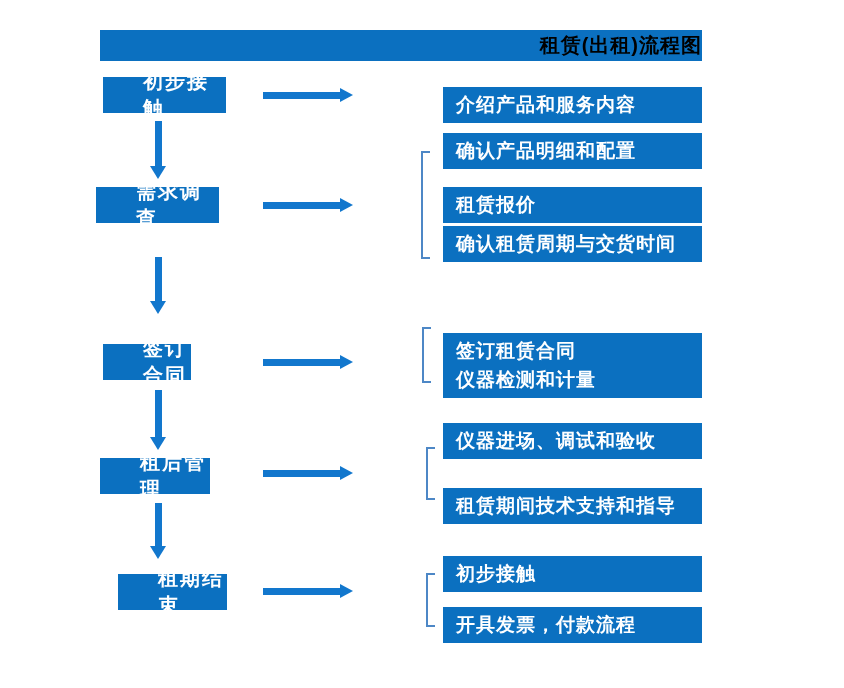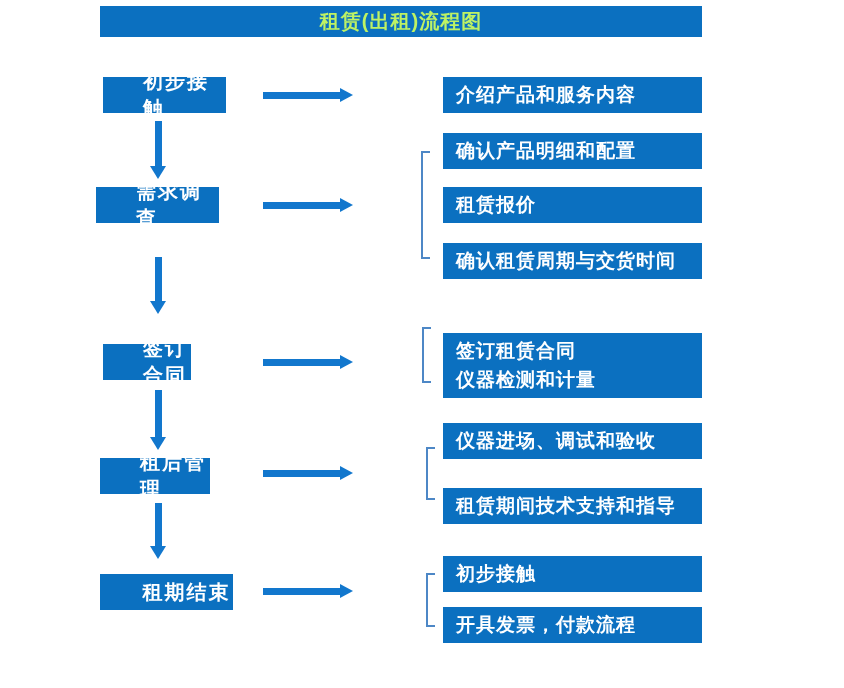--- a/index.html
+++ b/index.html
@@ -9,48 +9,48 @@
   }
   html,body{margin:0;padding:0;background:#ffffff;}
   .canvas{
     position:relative;
     width:844px;height:688px;
     background:#ffffff;
     font-family:"Liberation Sans", sans-serif;
     overflow:hidden;
   }
   .banner{
-    position:absolute;left:100px;top:6px;width:602px;height:31px;
+    position:absolute;left:100px;top:30px;width:602px;height:31px;
     background:var(--box-blue);
-    color:#bef264;font-weight:bold;font-size:20px;letter-spacing:1px;
-    display:flex;align-items:center;justify-content:center;
+    color:#000000;font-weight:bold;font-size:20px;letter-spacing:1px;
+    display:flex;align-items:center;justify-content:flex-end;
   }
   .lbox{
     position:absolute;height:36px;
     background:var(--box-blue);
     color:#fff;font-weight:bold;font-size:20px;letter-spacing:2px;
     display:flex;align-items:center;justify-content:center;
     box-sizing:border-box;
     padding-left:40px;
   }
   .s1{left:103px;top:77px;width:123px;}
   .s2{left:96px;top:187px;width:123px;}
   .s3{left:103px;top:344px;width:88px;}
   .s4{left:100px;top:458px;width:110px;}
-  .s5{left:100px;top:574px;width:133px;}
+  .s5{left:118px;top:574px;width:109px;}
 
   .rbox{
     position:absolute;left:443px;width:259px;height:36px;
     background:var(--box-blue);
     color:#fff;font-weight:bold;font-size:19px;letter-spacing:1px;
     display:flex;align-items:center;
     padding-left:13px;box-sizing:border-box;
     white-space:nowrap;
   }
-  .r1{top:77px;}  .r2{top:133px;} .r3{top:187px;} .r4{top:243px;text-align:right;}
+  .r1{top:87px;}  .r2{top:133px;} .r3{top:187px;} .r4{top:226px;text-align:right;}
   .r5{top:312px;margin-top:21px;} .r6{top:362px;} .r7{top:423px;} .r8{top:488px;}
   .r9{top:556px;} .r10{top:607px;}
 
   .harrow{position:absolute;left:263px;width:90px;height:15px;}
   .a1{top:88px;} .a2{top:198px;} .a3{top:355px;} .a4{top:466px;} .a5{top:584px;}
   .harrow .shaft{
     position:absolute;left:0;top:4px;height:7px;right:11px;
     background:var(--arrow-blue);
   }
   .harrow .head{

